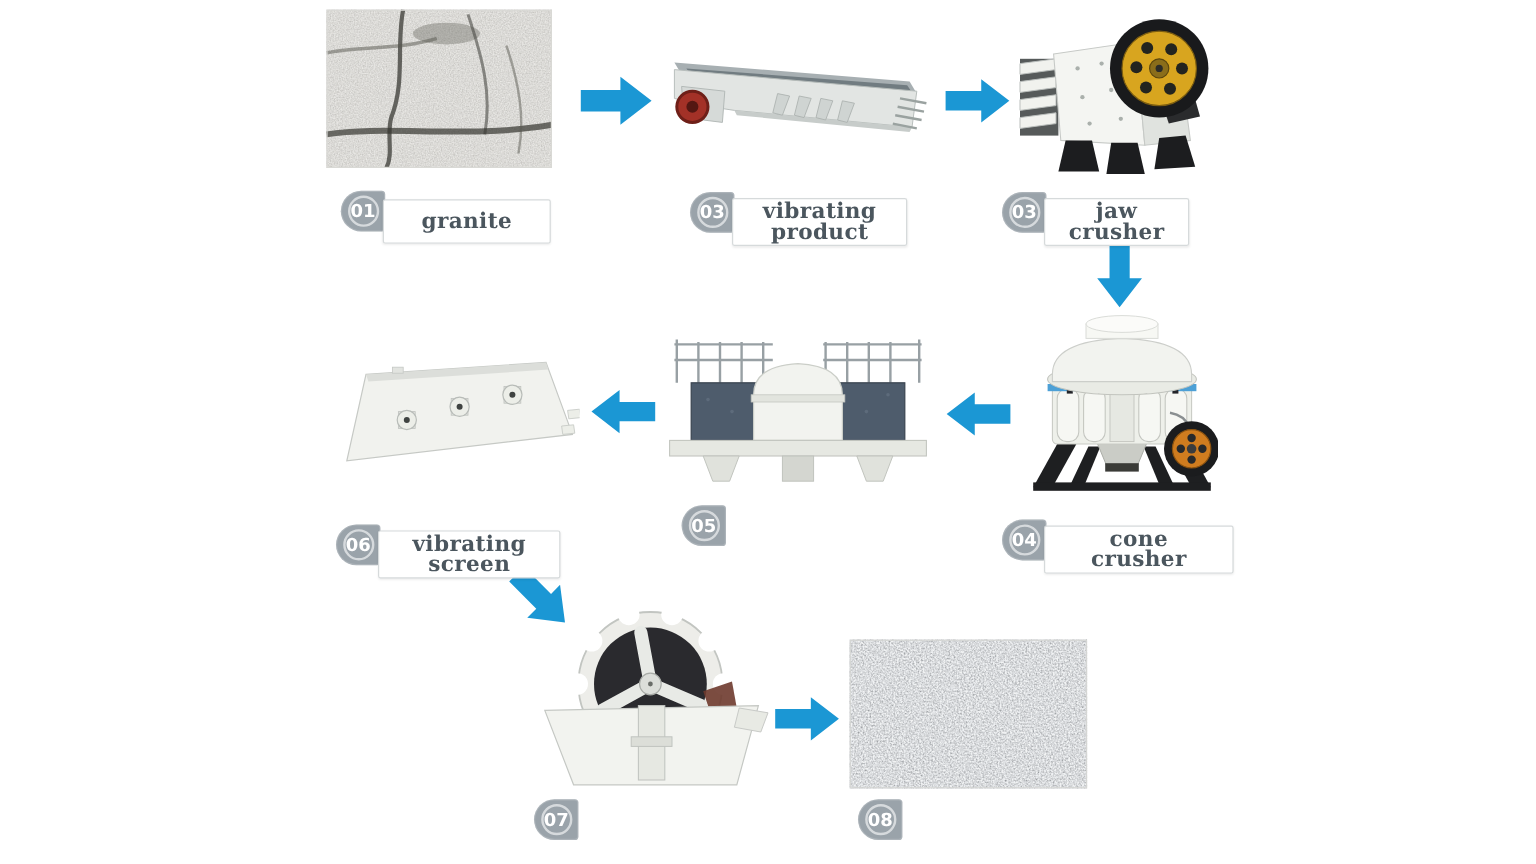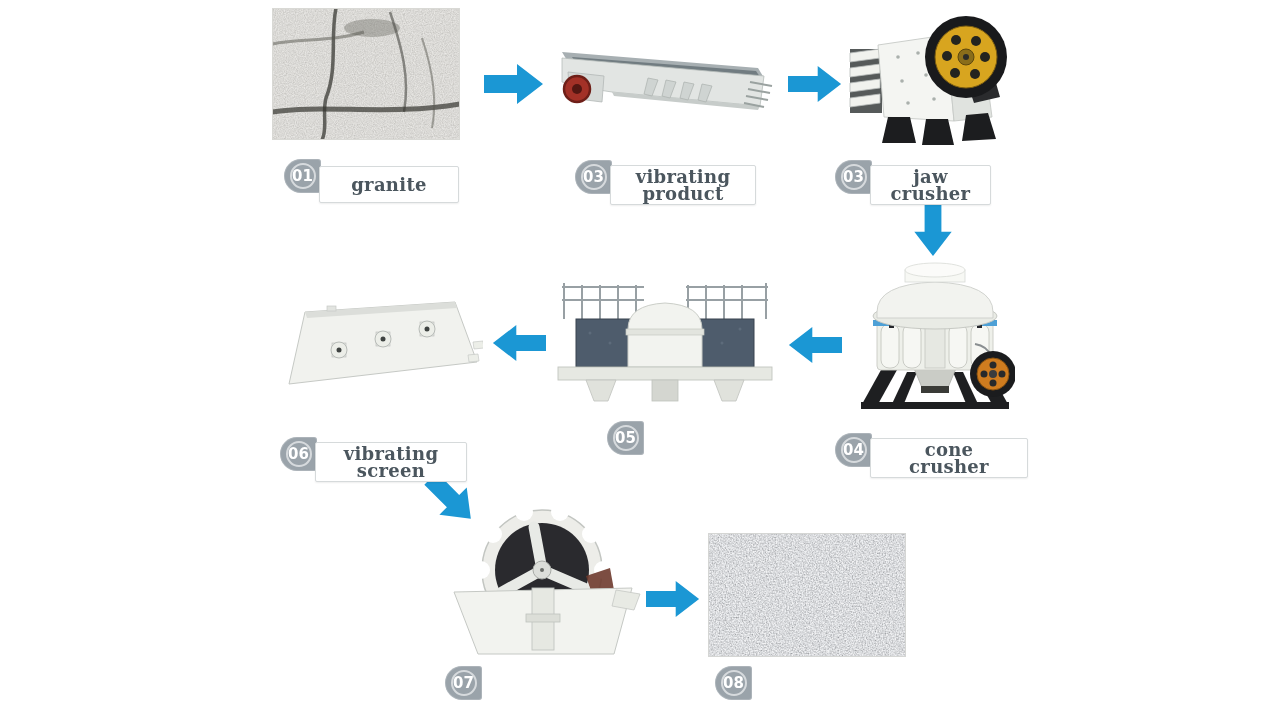--- a/index.html
+++ b/index.html
@@ -348,21 +348,21 @@
   <div class="step" style="left:835px;top:421px">
     <span class="badge">
         <span class="ring">04</span>
       </span>
     <span class="box" style="width:158px">
       <span class="label-line">cone</span>
       <span class="label-line">crusher</span>
     </span>
   </div>
 
-  <div class="step" style="left:607px;top:421px">
+  <div class="step" style="left:568px;top:421px">
     <span class="badge">
         <span class="ring">05</span>
       </span>
   </div>
 
   <div class="step" style="left:280px;top:425px">
     <span class="badge">
         <span class="ring">06</span>
       </span>
     <span class="box" style="width:152px">

